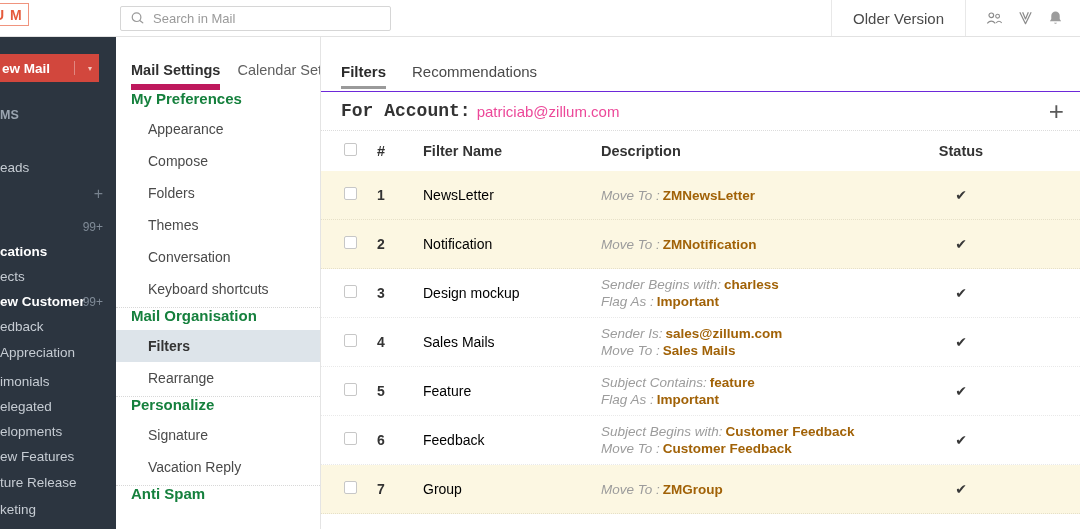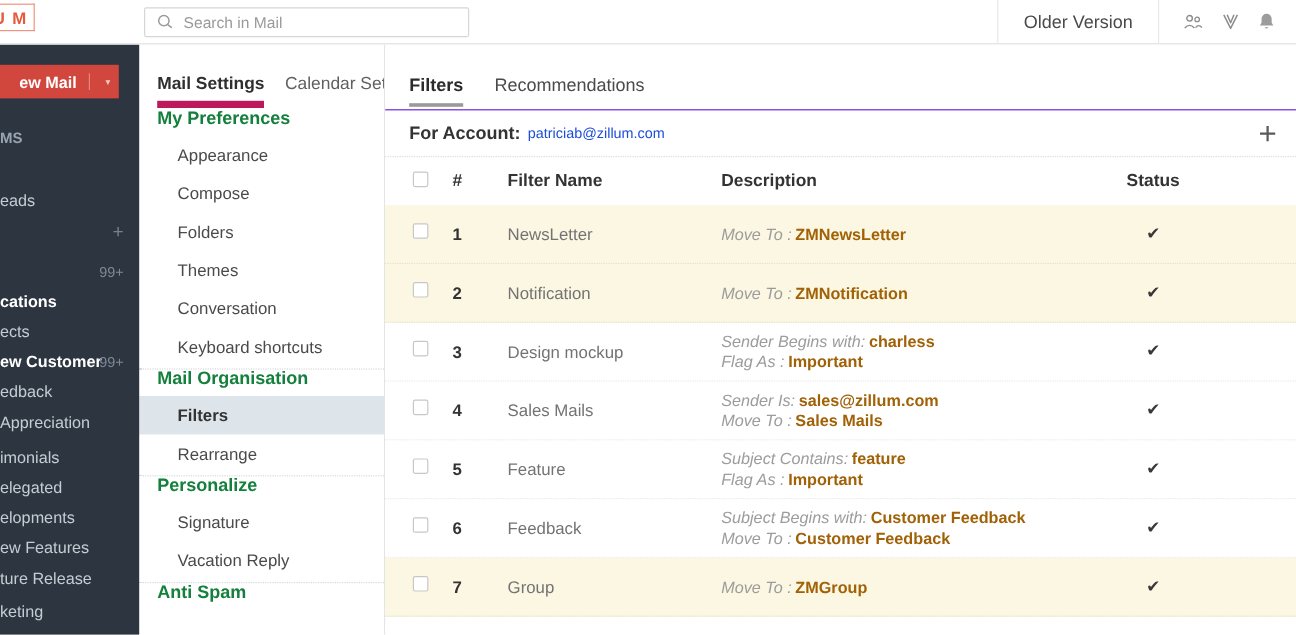--- a/index.html
+++ b/index.html
@@ -27,21 +27,21 @@
     display:flex; align-items:center; padding:0 21px; font-size:15px; color:#4a4a4a; cursor:pointer; }
   .top-icons { position:absolute; right:0; top:0; height:36px; width:112px;
     display:flex; align-items:center; justify-content:space-around; padding:0 10px; }
   .top-icons .ticon { display:flex; align-items:center; cursor:pointer; }
 
   
   .dark-sidebar { position:absolute; left:0; top:37px; width:116px; height:492px;
     background:#2c3540; z-index:4; }
   .new-mail-btn { position:absolute; left:0; top:17px; width:99px; height:28px;
     background:#d2473d; color:#fff; display:flex; align-items:center; cursor:pointer; }
-  .new-mail-btn .nm-label { font-size:13.5px; font-weight:bold; padding-left:16px; white-space:nowrap; }
+  .new-mail-btn .nm-label { font-size:13.5px; font-weight:bold; padding-left:2px; white-space:nowrap; }
   .new-mail-btn .nm-divider { position:absolute; right:24px; top:7px; width:1px; height:14px;
     background:rgba(255,255,255,.35); }
   .new-mail-btn .nm-caret { position:absolute; right:7px; top:10px; font-size:8px; color:#f6c6bd; }
   .dk-items { position:absolute; left:0; top:0; width:100%; height:100%; }
   .dk-item { position:absolute; left:0; width:100%; height:16px; font-size:13.5px;
     color:#c6ccd3; white-space:nowrap; cursor:pointer; }
   .dk-item.bold .dk-label { color:#ffffff; font-weight:bold; }
   .dk-item.muted .dk-label { color:#9aa4b0; font-weight:bold; font-size:12.5px; }
   .dk-badge { position:absolute; right:13px; top:1px; font-size:12px; color:#7f8a96; }
   .dk-item.plus .dk-badge { font-size:16px; top:-4px; color:#76818d; }
@@ -67,35 +67,35 @@
   .nav-divider { border-top:1px dotted #d8d8d8; margin-top:2px; }
 
   
   .main { position:absolute; left:321px; top:37px; width:759px; height:492px; background:#fff; }
   .main-tabs { height:55px; border-bottom:1px solid #6d28d9; padding:26px 0 0 20px; }
   .main-tab { display:inline-block; font-size:15px; color:#4a4a4a; cursor:pointer; padding-bottom:6px; }
   .main-tab.active { font-weight:bold; color:#2b2b2b; border-bottom:3px solid #9a9a9a; }
   .main-tab + .main-tab { margin-left:26px; }
   .account-row { height:39px; display:flex; align-items:center; padding:0 12px 0 20px;
     border-bottom:1px dotted #dcdcdc; }
-  .account-row .acc-label { font-size:15px; font-weight:bold; color:#333; }
-  .account-row .acc-email { font-size:12px; color:#1d4ed8; margin-left:6px; }
+  .account-row .acc-label { font-size:18px; font-weight:bold; color:#333;font-family:Liberation Mono, monospace; }
+  .account-row .acc-email { font-size:15px; color:#ec4899; margin-left:6px; }
   .add-filter { margin-left:auto; font-size:26px; font-weight:200; color:#5a5a5a;
     line-height:26px; cursor:pointer; padding:0 4px; }
 
   .grid { display:grid; grid-template-columns:33px 46px 178px 330px 60px 1fr;
     align-items:center; padding-left:23px; }
   .thead { height:40px; }
   .thead span { font-size:14.5px; font-weight:bold; color:#333; }
   .checkbox { display:inline-block; width:13px; height:13px; border:1px solid #c7c7c7;
     border-radius:2px; background:#fff; cursor:pointer; }
   .trow { height:49px; border-bottom:1px dotted #e9e9e9; }
   .trow.cream { background:#fcf7e2; border-bottom:1px dotted #e6e0c8; }
   .cell-num { font-size:14px; font-weight:bold; color:#333; }
-  .cell-name { font-size:14px; color:#737373; }
+  .cell-name { font-size:14px; color:#000000; }
   .cell-desc { font-size:13.5px; line-height:17px; }
   .dline .dlabel { font-style:italic; color:#9c9c9c; font-weight:normal; }
   .dline .dvalue { color:#a16207; font-weight:bold; margin-left:3px; font-style:normal; }
   .cell-status { text-align:center; }
   .check-icon { font-size:14px; color:#383838; }
 </style>
 </head>
 <body>
 
 <div class="app">

